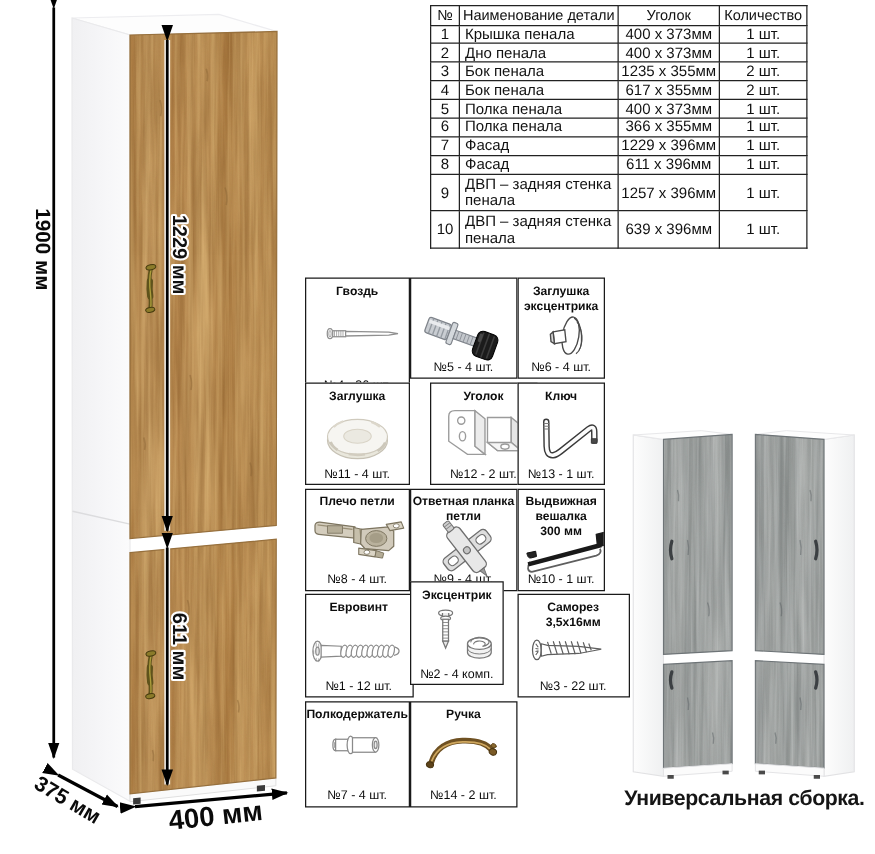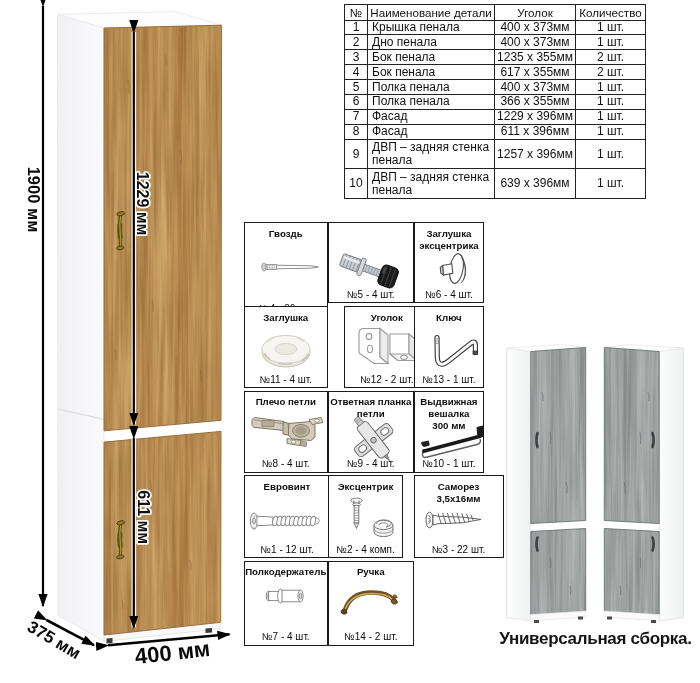--- a/index.html
+++ b/index.html
@@ -410,21 +410,21 @@
 <ellipse cx="63.8" cy="45" rx="2.4" ry="4.9" transform="rotate(12 63.8 45)"></ellipse>
 <ellipse cx="68" cy="45" rx="2.4" ry="4.9" transform="rotate(12 68 45)"></ellipse>
 <path d="M70.5,41.5 C73.5,42.5 74.5,44 74.2,45.3 C74,46.6 72.5,47.8 70.2,48.3" fill="none"></path>
 </g>
         </svg>
       </div>
       <div class="gtitle">Евровинт</div>
       <div class="gcount">№1 - 12 шт.</div>
     </div>
 
-<div class="gcell" style="left:328.0px;top:475.0px;width:75px;height:83.0px">
+<div class="gcell" style="left:328.0px;top:465px;width:75px;height:83.0px">
       <div class="gicon" style="top:0">
         <svg width="82.7" height="80.2" viewBox="0 0 82.7 80.2" style="display:block">
           <g stroke="#777" stroke-width="1" fill="#fff">
 <ellipse cx="27.5" cy="24.5" rx="5.6" ry="2.3"></ellipse>
 <path d="M25,24.5 v3.6 h5 v-3.6" fill="#eee"></path>
 <ellipse cx="27.5" cy="28.6" rx="3.9" ry="1.7"></ellipse>
 <rect x="25.2" y="29.4" width="4.6" height="17.6"></rect>
 <path d="M25.2,32 h4.6 M25.2,34.5 h4.6 M25.2,37 h4.6 M25.2,39.5 h4.6 M25.2,42 h4.6 M25.2,44.5 h4.6" stroke-width="0.65"></path>
 <path d="M25.2,47 L27.5,52.5 L29.8,47 Z" fill="#e8e8e8"></path>
 <path d="M45,49 v7 a9.5 4.6 0 0 0 19 0 v-7" fill="#f2f2f2"></path>

